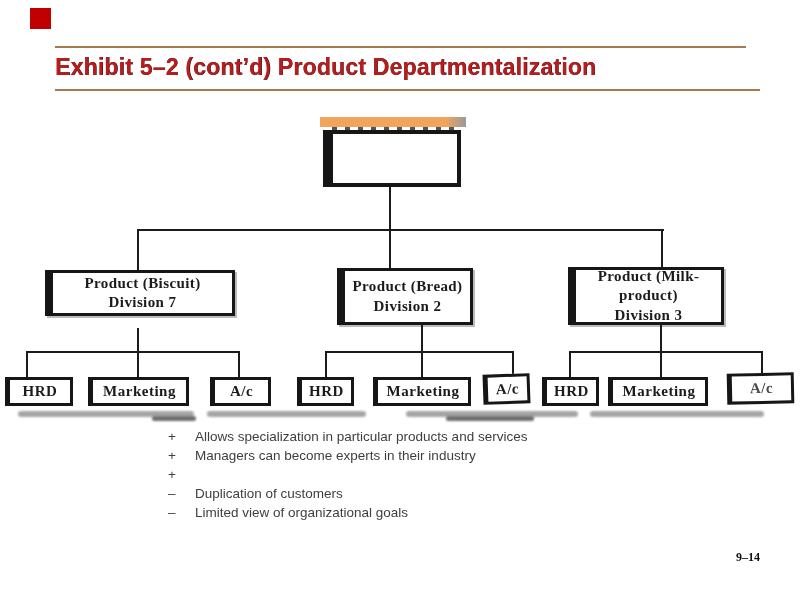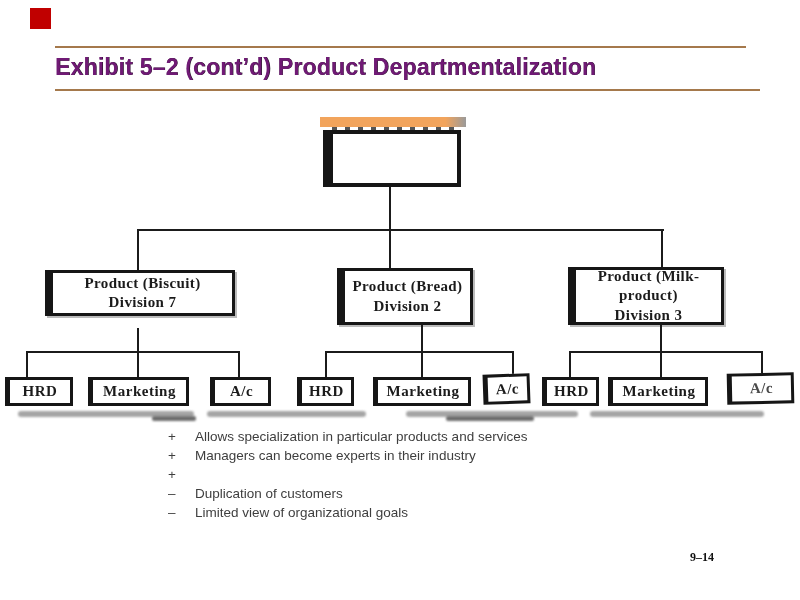--- a/index.html
+++ b/index.html
@@ -5,21 +5,21 @@
   html,body{margin:0;padding:0;background:#888;}
   #slide{
     position:relative;width:800px;height:600px;background:#ffffff;overflow:hidden;
     font-family:"Liberation Sans",sans-serif;
   }
   
   .rule{position:absolute;height:2px;background:#A5794C;}
   #rule-top{left:55px;top:46px;width:691px;}
   #rule-bottom{left:55px;top:89px;width:705px;}
   #title{
-    position:absolute;left:55px;top:54px;font-size:23px;font-weight:bold;color:#701a75;
+    position:absolute;left:55px;top:54px;font-size:23px;font-weight:bold;color:#b91c1c;
     letter-spacing:0.2px;white-space:nowrap;text-shadow:0.4px 0 0 #141414;
   }
   #red-square{position:absolute;left:30px;top:8px;width:21px;height:21px;background:#C00000;}
   
   #strip{
     position:absolute;left:320px;top:117px;width:146px;height:10px;
     background:linear-gradient(to right,#F2A45C 0%,#F2A45C 86%,#9a9a9a 100%);
   }
   #strip-fragments{
     position:absolute;left:332px;top:127px;width:122px;height:3px;opacity:.8;
@@ -44,21 +44,21 @@
   .band{position:absolute;background:#8f8f8f;height:6px;top:411px;border-radius:3px;
         filter:blur(1px);opacity:.8;}
   .band-dark{position:absolute;background:#5f5f5f;height:5px;top:416px;border-radius:2px;
         filter:blur(1px);opacity:.9;}
   
   #bullets{position:absolute;left:168px;top:427px;color:#3E3E3E;font-size:13.5px;}
   .bullet-row{display:flex;line-height:19px;}
   .bullet-sign{width:27px;}
   
   #page-number{
-    position:absolute;left:690px;top:550px;width:70px;
+    position:absolute;left:690px;top:550px;width:70px;text-align:right;
     font-family:"Liberation Serif",serif;font-weight:bold;font-size:12px;color:#111;
   }
 </style>
 </head>
 <body>
 
 <div id="slide">
 
   <div id="red-square"></div>
   <div id="rule-top" class="rule"></div>

